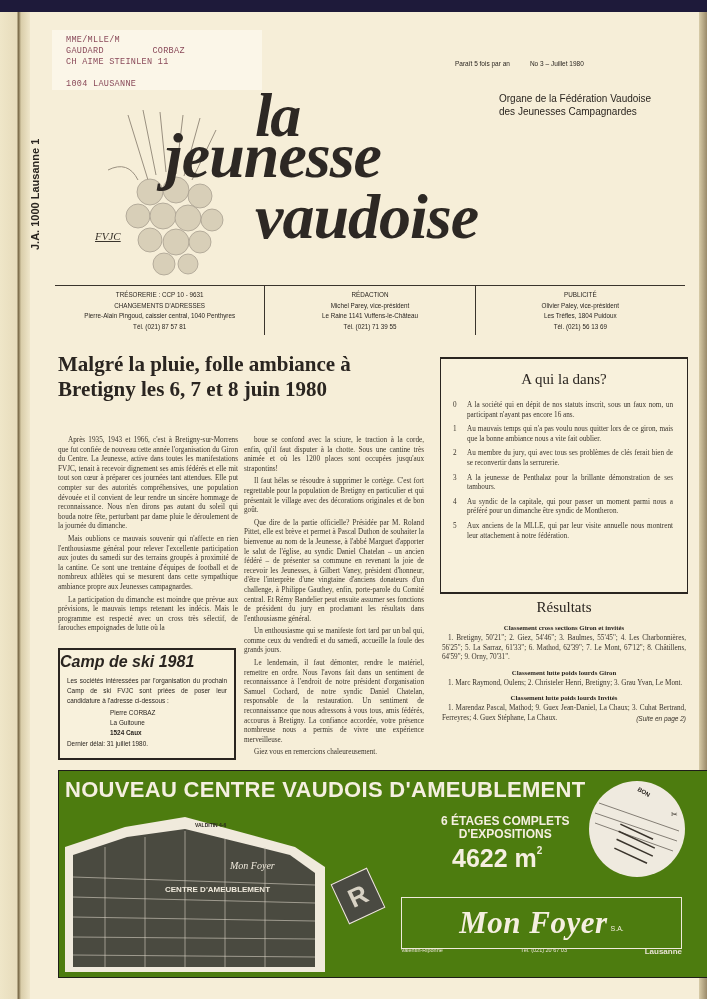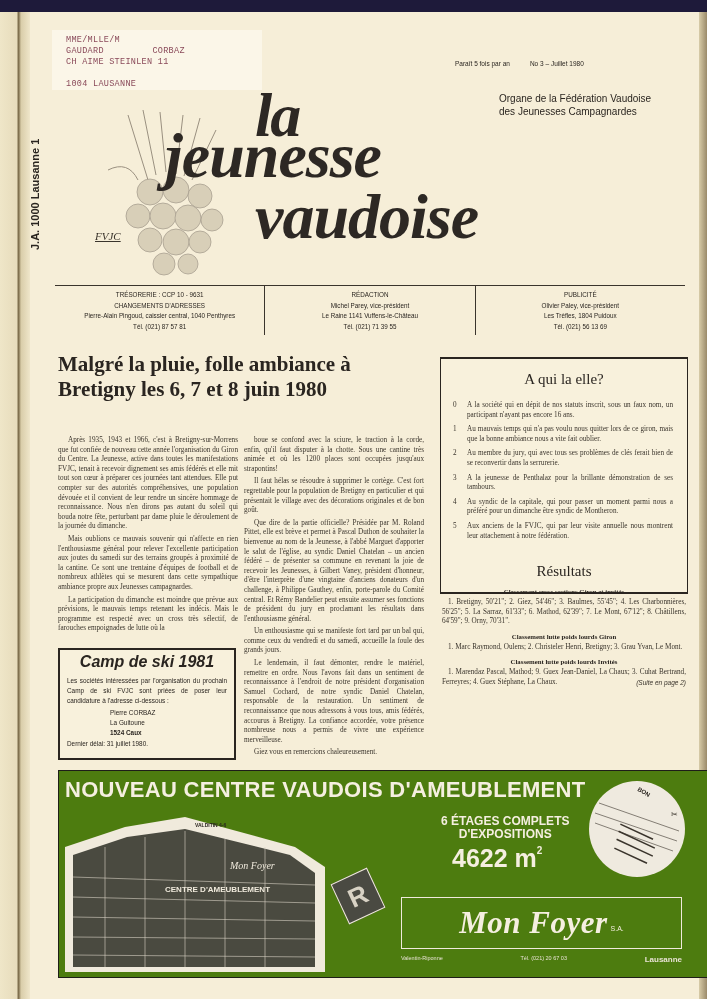--- a/index.html
+++ b/index.html
@@ -30,53 +30,53 @@
 
   .headline { position: absolute; left: 58px; top: 352px; width: 370px; font-family: "Liberation Serif", serif; font-size: 21px; line-height: 25px; color: #2a2520; }
 
   .col { position: absolute; font-family: Liberation Serif, serif; font-size: 7.2px; line-height: 9.6px; color: #3a342c; text-align: justify; }
   .col p { text-indent: 10px; margin-bottom: 3px; }
   .col1 { left: 58px; top: 436px; width: 180px; }
   .col2 { left: 244px; top: 436px; width: 180px; }
   .signature { text-align: right !important; text-indent: 0 !important; margin-top: 14px; }
 
   .ski { position: absolute; left: 58px; top: 648px; width: 178px; height: 112px; border: 2px solid #2a2520; background: #f8f1dc; font-family: "Liberation Sans", sans-serif; font-size: 6.4px; line-height: 10px; color: #2a2520; }
-  .ski-title { font-weight: bold; font-style: italic; font-size: 16px; line-height: 18px; text-align: center; margin-top: 3px; margin-bottom: 5px; }
+  .ski-title { font-weight: bold; font-style: italic; font-size: 16px; line-height: 18px; margin-top: 3px; margin-bottom: 5px; }
   .ski-body { padding: 0 7px; text-align: justify; }
   .ski-addr { padding-left: 50px; margin-top: 2px; }
   .ski-addr b { font-weight: bold; }
   .ski-deadline { padding: 0 7px; margin-top: 1px; }
 
   .palme { position: absolute; left: 440px; top: 357px; width: 248px; height: 237px; border: 1px solid #2a2520; border-top: 2px solid #2a2520; border-bottom: 2px solid #2a2520; background: #f8f1dc; }
   .palme-title { font-size: 15px; text-align: center; margin-top: 12px; margin-bottom: 13px; color: #2a2520; }
   .palme-list { list-style: none; padding: 0 14px 0 12px; font-size: 7.2px; line-height: 9.6px; color: #3a342c; }
   .palme-list li { display: flex; margin-bottom: 5px; text-align: justify; }
   .palme-list .num { width: 14px; flex: 0 0 14px; }
 
-  .results { position: absolute; left: 440px; top: 560px; width: 248px; font-family: "Liberation Serif", serif; color: #3a342c; }
+  .results { position: absolute; left: 440px; top: 596px; width: 248px; font-family: "Liberation Serif", serif; color: #3a342c; }
   .results-title { font-size: 15px; text-align: center; margin-top: 3px; margin-bottom: 8px; color: #2a2520; }
   .res-h { font-size: 6.8px; font-weight: bold; text-align: center; margin-bottom: 3px; color: #2a2520; }
   .res-b { font-size: 7.2px; line-height: 9.6px; text-align: justify; margin-bottom: 6px; text-indent: 6px; padding: 0 2px; }
   .suite { font-family: "Liberation Sans", sans-serif; font-style: italic; font-size: 6.5px; float: right; }
 
   .ad { position: absolute; left: 58px; top: 770px; width: 685px; height: 208px; background: #4d7c0f; border: 1.5px solid #1e1e18; overflow: hidden; }
   .ad-title { position: absolute; left: 6px; top: 6px; font-family: "Liberation Sans", sans-serif; font-weight: bold; font-size: 22px; color: #f5efe0; letter-spacing: 0.3px; white-space: nowrap; }
   .building { position: absolute; left: 6px; top: 36px; width: 270px; height: 165px; }
   .etages { position: absolute; left: 382px; top: 44px; font-family: "Liberation Sans", sans-serif; font-weight: bold; font-size: 12px; line-height: 13px; color: #f5efe0; text-align: center; }
   .surface { position: absolute; left: 393px; top: 73px; font-family: "Liberation Sans", sans-serif; font-weight: bold; font-size: 25px; color: #f5efe0; }
   .surface sup { font-size: 10px; vertical-align: 13px; }
   .coupon { position: absolute; left: 530px; top: 10px; width: 96px; height: 96px; border-radius: 50%; background: #efeadf; }
   .coupon-lines { position: absolute; left: 0; top: 0; width: 96px; height: 96px; }
   .coupon-bon { position: absolute; left: 48px; top: 8px; font-family: "Liberation Sans", sans-serif; font-weight: bold; font-size: 6px; color: #2a2520; transform: rotate(30deg); }
   .rlogo { position: absolute; left: 279px; top: 103px; width: 40px; height: 44px; border: 1.5px solid #f0eadc; transform: rotate(-25deg); background: #4a4a42; display: flex; align-items: center; justify-content: center; }
   .rlogo span { font-family: "Liberation Sans", sans-serif; font-weight: bold; font-size: 26px; color: #d8d2c4; }
   .monfoyer-box { position: absolute; left: 342px; top: 126px; width: 281px; height: 52px; border: 1.5px solid #f0eadc; display: flex; align-items: center; justify-content: center; }
   .monfoyer { font-family: "Liberation Serif", serif; font-style: italic; font-weight: bold; font-size: 31px; color: #f5efe0; letter-spacing: 0.5px; }
   .monfoyer-sa { font-family: "Liberation Sans", sans-serif; font-size: 7px; color: #f5efe0; margin-left: 3px; margin-top: 10px; }
-  .ad-foot { position: absolute; left: 342px; top: 184px; width: 281px; display: flex; justify-content: space-between; font-family: "Liberation Sans", sans-serif; font-size: 5.5px; color: #e8e2d4; }
+  .ad-foot { position: absolute; left: 342px; top: 176px; width: 281px; display: flex; justify-content: space-between; font-family: "Liberation Sans", sans-serif; font-size: 5.5px; color: #e8e2d4; }
   .ad-foot .city { font-weight: bold; font-size: 8px; }
 </style>
 </head>
 <body>
 
 <div class="topbar"></div>
 <div class="spine"></div>
 <div class="rightedge"></div>
 
 <div class="page"></div>
@@ -178,21 +178,21 @@
   <div class="ski-body">Les sociétés intéressées par l'organisation du prochain Camp de ski FVJC sont priées de poser leur candidature à l'adresse ci-dessous :</div>
   <div class="ski-addr">
     <div>Pierre CORBAZ</div>
     <div>La Guitoune</div>
     <div><b>1524 Caux</b></div>
   </div>
   <div class="ski-deadline">Dernier délai: 31 juillet 1980.</div>
 </div>
 
 <div class="palme">
-  <div class="palme-title">A qui la elle?</div>
+  <div class="palme-title">A qui la dans?</div>
   <ul class="palme-list">
     <li>
         <span class="num">0</span>
         <span>A la société qui en dépit de nos statuts inscrit, sous un faux nom, un participant n'ayant pas encore 16 ans.</span>
       </li>
     <li>
         <span class="num">1</span>
         <span>Au mauvais temps qui n'a pas voulu nous quitter lors de ce giron, mais que la bonne ambiance nous a vite fait oublier.</span>
       </li>
     <li>
@@ -202,21 +202,21 @@
     <li>
         <span class="num">3</span>
         <span>A la jeunesse de Penthalaz pour la brillante démonstration de ses tambours.</span>
       </li>
     <li>
         <span class="num">4</span>
         <span>Au syndic de la capitale, qui pour passer un moment parmi nous a préféré pour un dimanche être syndic de Montheron.</span>
       </li>
     <li>
         <span class="num">5</span>
-        <span>Aux anciens de la FVJC, qui par leur visite annuelle nous montrent leur attachement à notre fédération.</span>
+        <span>Aux anciens de la MLLE, qui par leur visite annuelle nous montrent leur attachement à notre fédération.</span>
       </li>
   </ul>
 </div>
 
 <div class="results">
   <div class="results-title">Résultats</div>
   <div class="res-h">Classement cross sections Giron et invités</div>
   <div class="res-b">1. Bretigny, 50'21"; 2. Giez, 54'46"; 3. Baulmes, 55'45"; 4. Les Charbonnières, 56'25"; 5. La Sarraz, 61'33"; 6. Mathod, 62'39"; 7. Le Mont, 67'12"; 8. Châtillens, 64'59"; 9. Orny, 70'31".</div>
   <div class="res-h">Classement lutte poids lourds Giron</div>
   <div class="res-b">1. Marc Raymond, Oulens; 2. Christeler Henri, Bretigny; 3. Grau Yvan, Le Mont.</div>

